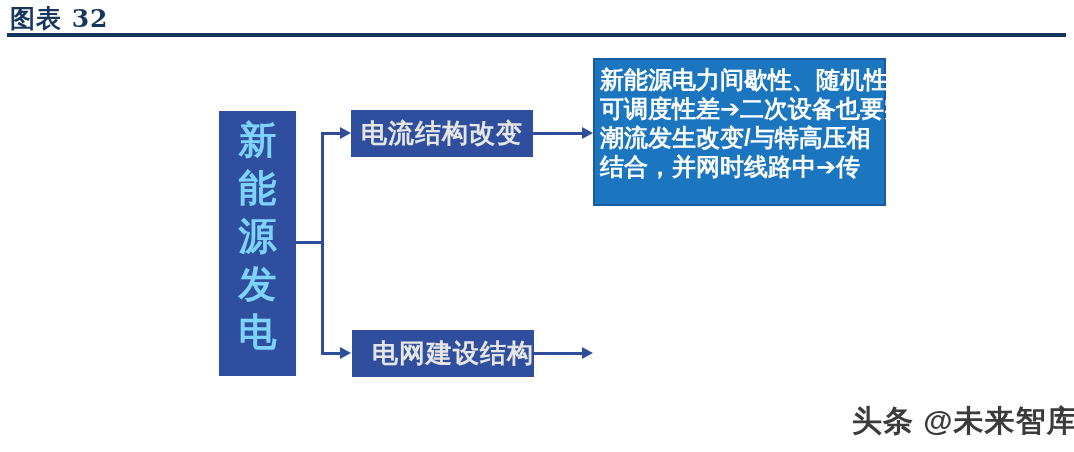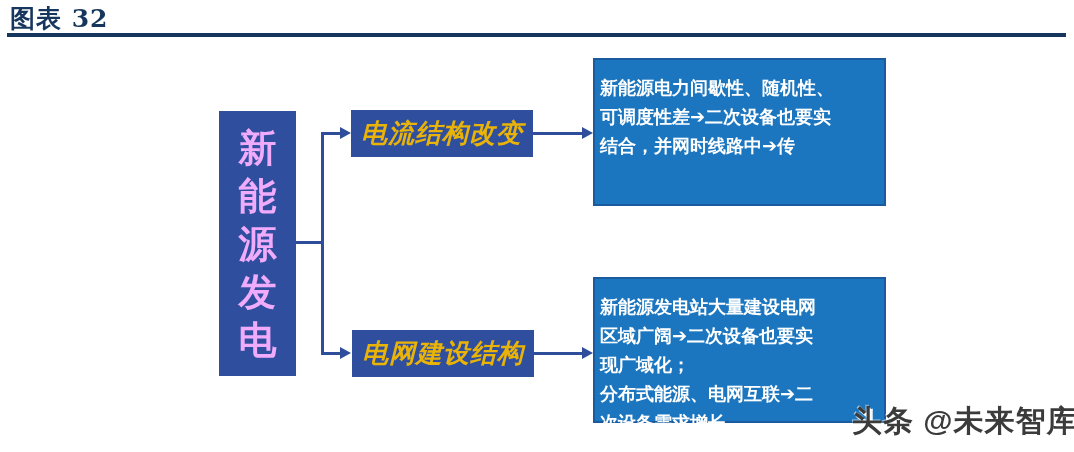--- a/index.html
+++ b/index.html
@@ -16,32 +16,32 @@
 
   
   .fig-title{position:absolute;left:10px;top:2px;display:flex;
     font-family:"DejaVu Serif","Liberation Serif",serif;
     font-weight:700;font-size:25px;color:var(--title-navy);letter-spacing:1px;white-space:nowrap;}
   .title-rule{position:absolute;left:7px;top:33px;width:1059px;height:4px;background:var(--title-navy);}
 
   
   .root-node{position:absolute;left:219px;top:111px;width:77px;height:265px;
     background:var(--node-blue);display:flex;justify-content:center;}
-  .root-node .vtext{width:42px;padding-top:13px;color:#f0abfc;font-weight:700;font-size:38px;
+  .root-node .vtext{width:42px;padding-top:5px;color:#7dd3fc;font-weight:700;font-size:38px;
     line-height:48px;text-align:center;word-break:break-all;}
 
   .mid-node{position:absolute;width:182px;height:47px;background:var(--node-blue);
     display:flex;align-items:center;justify-content:center;
-    color:#eab308;font-weight:700;font-size:26px;letter-spacing:1px;white-space:nowrap;font-style:italic;}
+    color:#e5e5e5;font-weight:700;font-size:26px;letter-spacing:1px;white-space:nowrap;}
   .mid-top{left:351px;top:110px;}
-  .mid-bot{left:352px;top:330px;}
+  .mid-bot{left:352px;top:330px;justify-content:flex-end;}
 
   .detail-box{position:absolute;width:293px;background:var(--detail-blue);
     border:2px solid var(--detail-border);color:#fff;font-weight:700;
-    font-size:18px;line-height:29px;padding:14px 2px 0 5px;}
+    font-size:24px;line-height:29px;padding:5px 2px 0 5px;}
   .detail-top{left:593px;top:58px;height:148px;}
   .detail-bot{left:593px;top:277px;height:146px;}
   .detail-box .line{white-space:nowrap;}
 
   
   .seg{position:absolute;background:var(--connector-blue);}
   .arrowhead{position:absolute;width:0;height:0;
     border-top:6px solid transparent;border-bottom:6px solid transparent;
     border-left:11px solid var(--connector-blue);}
 
@@ -82,26 +82,20 @@
 
   <div class="seg" style="left:533px;top:132px;width:50px;height:3px;"></div>
   <div class="arrowhead" style="left:582px;top:127px;"></div>
 
   <div class="seg" style="left:533px;top:352px;width:50px;height:3px;"></div>
   <div class="arrowhead" style="left:582px;top:347px;"></div>
 
   <div class="detail-box detail-top">
     <div class="line">新能源电力间歇性、随机性、</div>
     <div class="line">可调度性差➔二次设备也要实</div>
+    <div class="line">潮流发生改变/与特高压相</div>
     <div class="line">结合，并网时线路中➔传</div>
   </div>
 
-  <div class="detail-box detail-bot">
-    <div class="line">新能源发电站大量建设电网</div>
-    <div class="line">区域广阔➔二次设备也要实</div>
-    <div class="line">现广域化；</div>
-    <div class="line">分布式能源、电网互联➔二</div>
-    <div class="line">次设备需求增长</div>
-  </div>
 
   <div class="watermark">头条 @未来智库</div>
 
 </div>
 
 </body></html>

